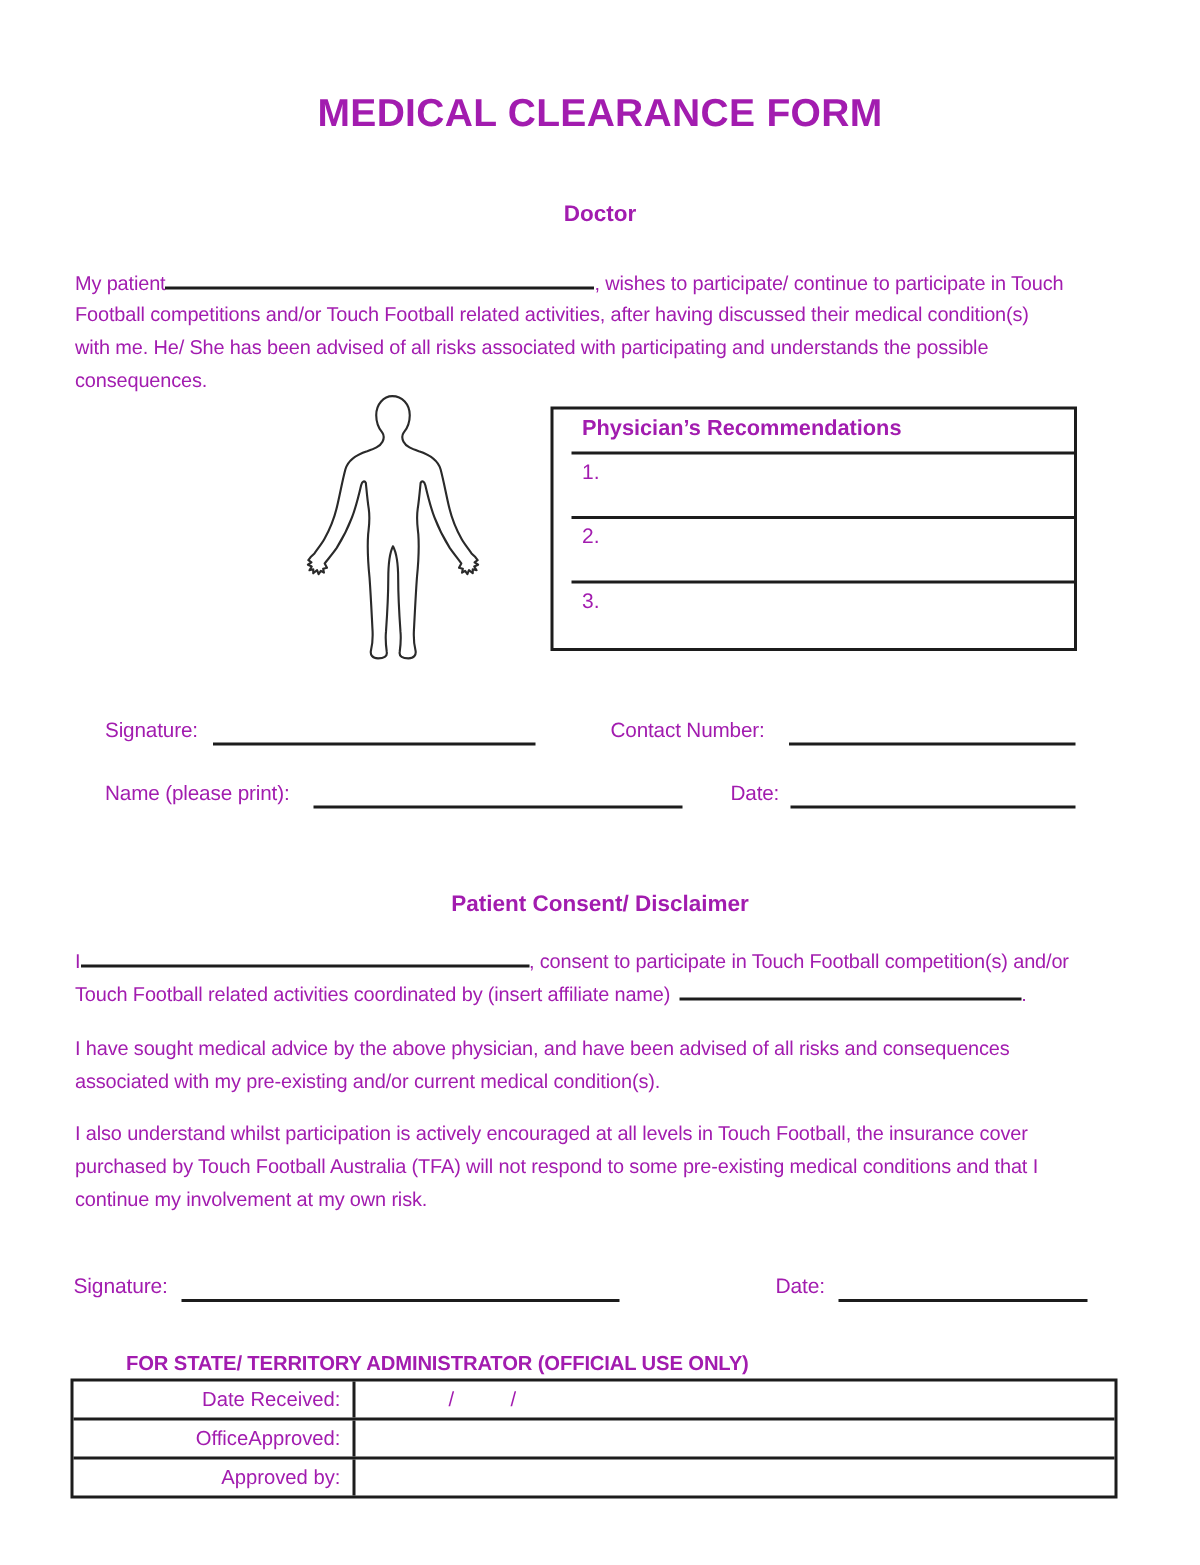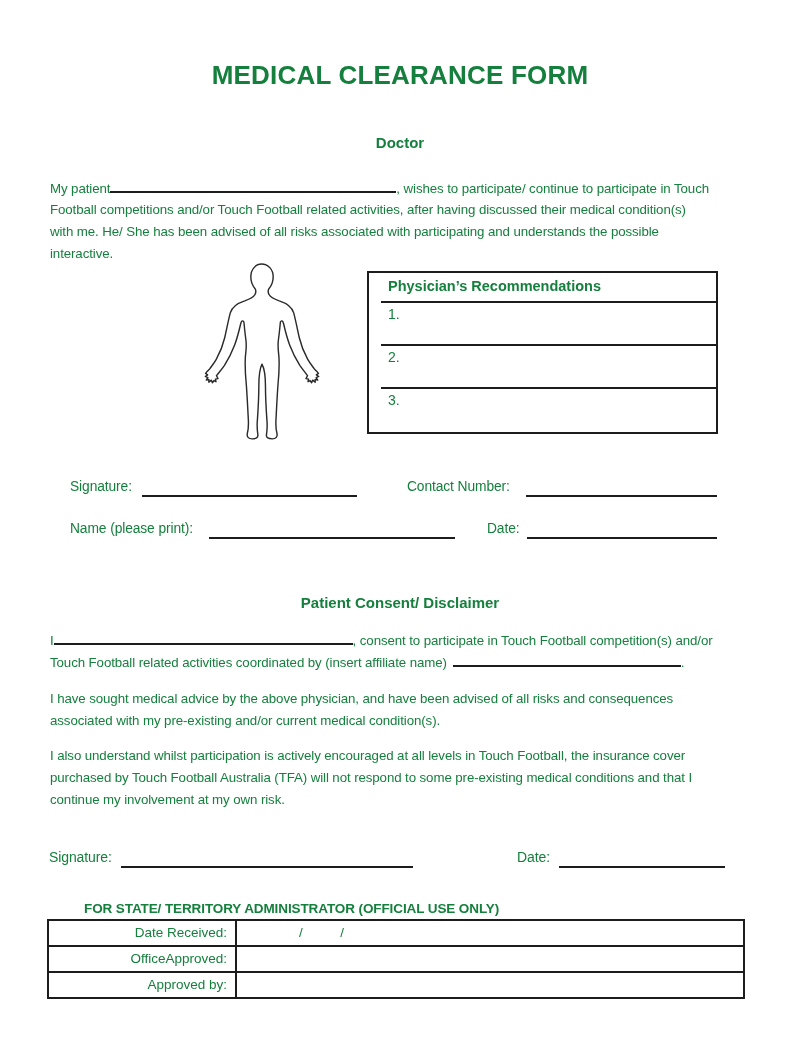--- a/index.html
+++ b/index.html
@@ -1,18 +1,18 @@
 <!DOCTYPE html>
 <html><head>
 <meta charset="utf-8">
 <style>
   html,body{margin:0;padding:0;background:#ffffff;}
   #page{
     position:relative;width:800px;height:1043px;background:#ffffff;
-    font-family:"Liberation Sans",sans-serif;color:#15803d;overflow:hidden;
+    font-family:"Liberation Sans",sans-serif;color:#a21caf;overflow:hidden;
   }
   .abs{position:absolute;}
   .center{left:0;width:100%;text-align:center;}
   #title{top:60px;font-size:26px;font-weight:bold;letter-spacing:0.2px;}
   #doctor-heading{top:134px;font-size:15px;font-weight:bold;}
   .para{font-size:13.3px;letter-spacing:-0.1px;}
   .para .line{height:22px;line-height:22px;white-space:nowrap;}
   #intro{left:50px;top:177px;}
   .blank{display:inline-block;border-bottom:2px solid #1c1c1c;height:14px;vertical-align:baseline;}
   .blank-abs{position:absolute;border-bottom:2px solid #1c1c1c;}
@@ -46,21 +46,21 @@
 <div id="page">
 
   <div id="title" class="abs center">MEDICAL CLEARANCE FORM</div>
 
   <div id="doctor-heading" class="abs center">Doctor</div>
 
   <div id="intro" class="abs para">
     <div class="line"><span>My patient</span><span class="blank" style="width:286px;"></span><span>, wishes to participate/ continue to participate in Touch</span></div>
     <div class="line">Football competitions and/or Touch Football related activities, after having discussed their medical condition(s)</div>
     <div class="line">with me. He/ She has been advised of all risks associated with participating and understands the possible</div>
-    <div class="line">interactive.</div>
+    <div class="line">consequences.</div>
   </div>
 
 
   <div id="figure" class="abs">
     <svg viewBox="0 0 115 182">
       <path fill="#ffffff" stroke="#2a2a2a" stroke-width="1.4" stroke-linejoin="round" d="M57,3 C63.5,3 68.5,8.2 68.5,15.5 C68.5,20 67,24 64.5,27 C63.4,28.6 63.4,31 64.4,33 C66,36.2 70,37.6 74.5,39.2 C82.5,41.8 87,45.2 88.7,51 C90.7,58.4 92.2,67 94.2,75.5 C96.2,84 99,90.5 102.5,96.8 C104.5,100.3 107,103.3 109,106.2 L111.5,108.6 L113,110.6 L111,112 L113.3,113.6 L110.8,114.8 L112.3,117.2 L109.8,116.6 L109.8,119.2 L107.3,117.2 L106.3,119.8 L104.8,117.6 L102.8,118.8 L103.3,116.2 L100.8,115.6 L102.3,112.8 C100,109.6 97.2,106.2 94.7,102.6 C90.7,96.2 87.2,89.2 84.7,82.6 C82.2,76 80.2,68 78.7,61.5 C78,58.6 76.4,58.2 75.6,60 C75.1,65 74.6,71 73.7,77 C72.7,84 73.6,89 74.1,93.5 C74.7,102 74.2,112 73.2,122 C72.2,136 71.7,148 71.2,157 C71,162 71.4,166.5 72.2,169.5 C73,172.8 71.2,175 67.6,175 C63.9,175 61.4,174 61.9,170.8 C62.4,167 62.9,162.5 62.4,157.5 C61.6,146 60.9,134 60.9,123 C60.9,113 60.2,106.5 57.5,101.5 C54.9,106.5 54.4,113 54.4,123 C54.4,134 53.7,146 52.9,157.5 C52.4,162.5 52.9,167 53.4,170.8 C53.9,174 51.4,175 47.7,175 C44.1,175 42.3,172.8 43.1,169.5 C43.9,166.5 44.3,162 44.1,157 C43.6,148 43.1,136 42.1,122 C41.1,112 40.6,102 41.2,93.5 C41.7,89 42.6,84 41.6,77 C40.7,71 40.2,65 39.7,60 C38.9,58.2 37.3,58.6 36.6,61.5 C35.1,68 33.1,76 30.6,82.6 C28.1,89.2 24.6,96.2 20.6,102.6 C18.1,106.2 15.2,109.6 12.7,112.8 L14.2,115.6 L11.7,116.2 L12.2,118.8 L10.2,117.6 L8.7,119.8 L7.7,117.2 L5.2,119.2 L5.2,116.6 L2.7,117.2 L4.2,114.8 L1.7,113.6 L4,112 L2,110.6 L3.5,108.6 L6,106.2 C8,103.3 10.5,100.3 12.5,96.8 C16,90.5 18.8,84 20.8,75.5 C22.8,67 24.3,58.4 26.3,51 C28,45.2 32.5,41.8 40.5,39.2 C45,37.6 49,36.2 50.6,33 C51.6,31 51.6,28.6 50.5,27 C48,24 46.5,20 46.5,15.5 C46.5,8.2 51.5,3 57,3 Z"></path>
     </svg>
   </div>
 
   <div id="rec-table" class="abs">

